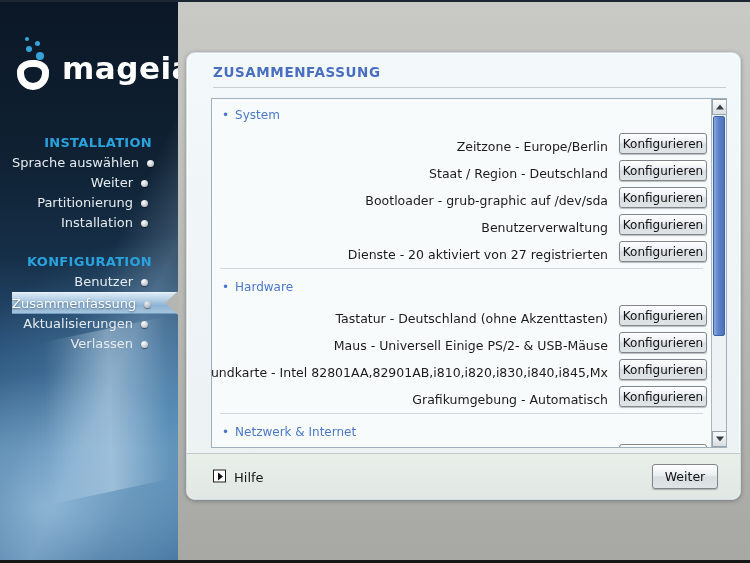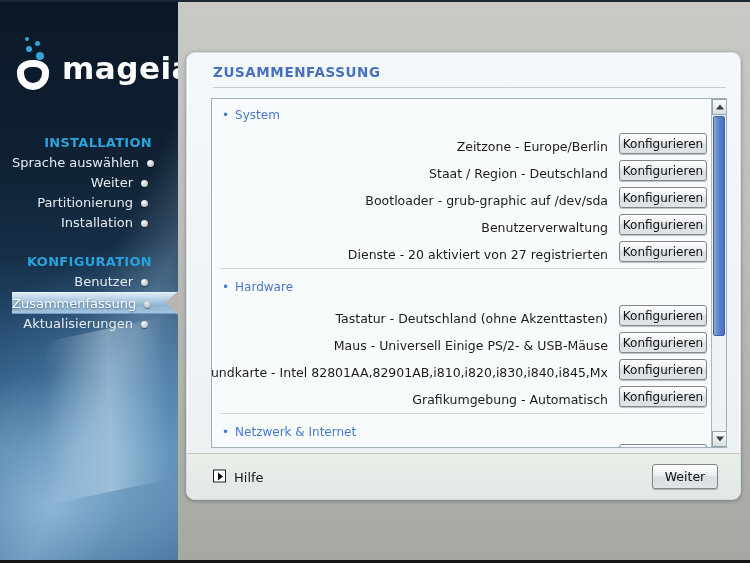--- a/index.html
+++ b/index.html
@@ -187,20 +187,23 @@
     <div class="menu-item">
       <span>Benutzer</span><span class="dot"></span>
     </div>
     <div class="menu-item active">
       <span>Zusammenfassung</span><span class="dot"></span>
       <span class="edge-arrow"></span>
     </div>
     <div class="menu-item">
       <span>Aktualisierungen</span><span class="dot"></span>
     </div>
+    <div class="menu-item">
+      <span>Verlassen</span><span class="dot"></span>
+    </div>
   </nav>
 </aside>
 
 <main class="main">
   <div class="panel">
     <h1 class="panel-title">ZUSAMMENFASSUNG</h1>
     <div class="title-rule"></div>
 
     <div class="listbox">
       <div class="list-content">

